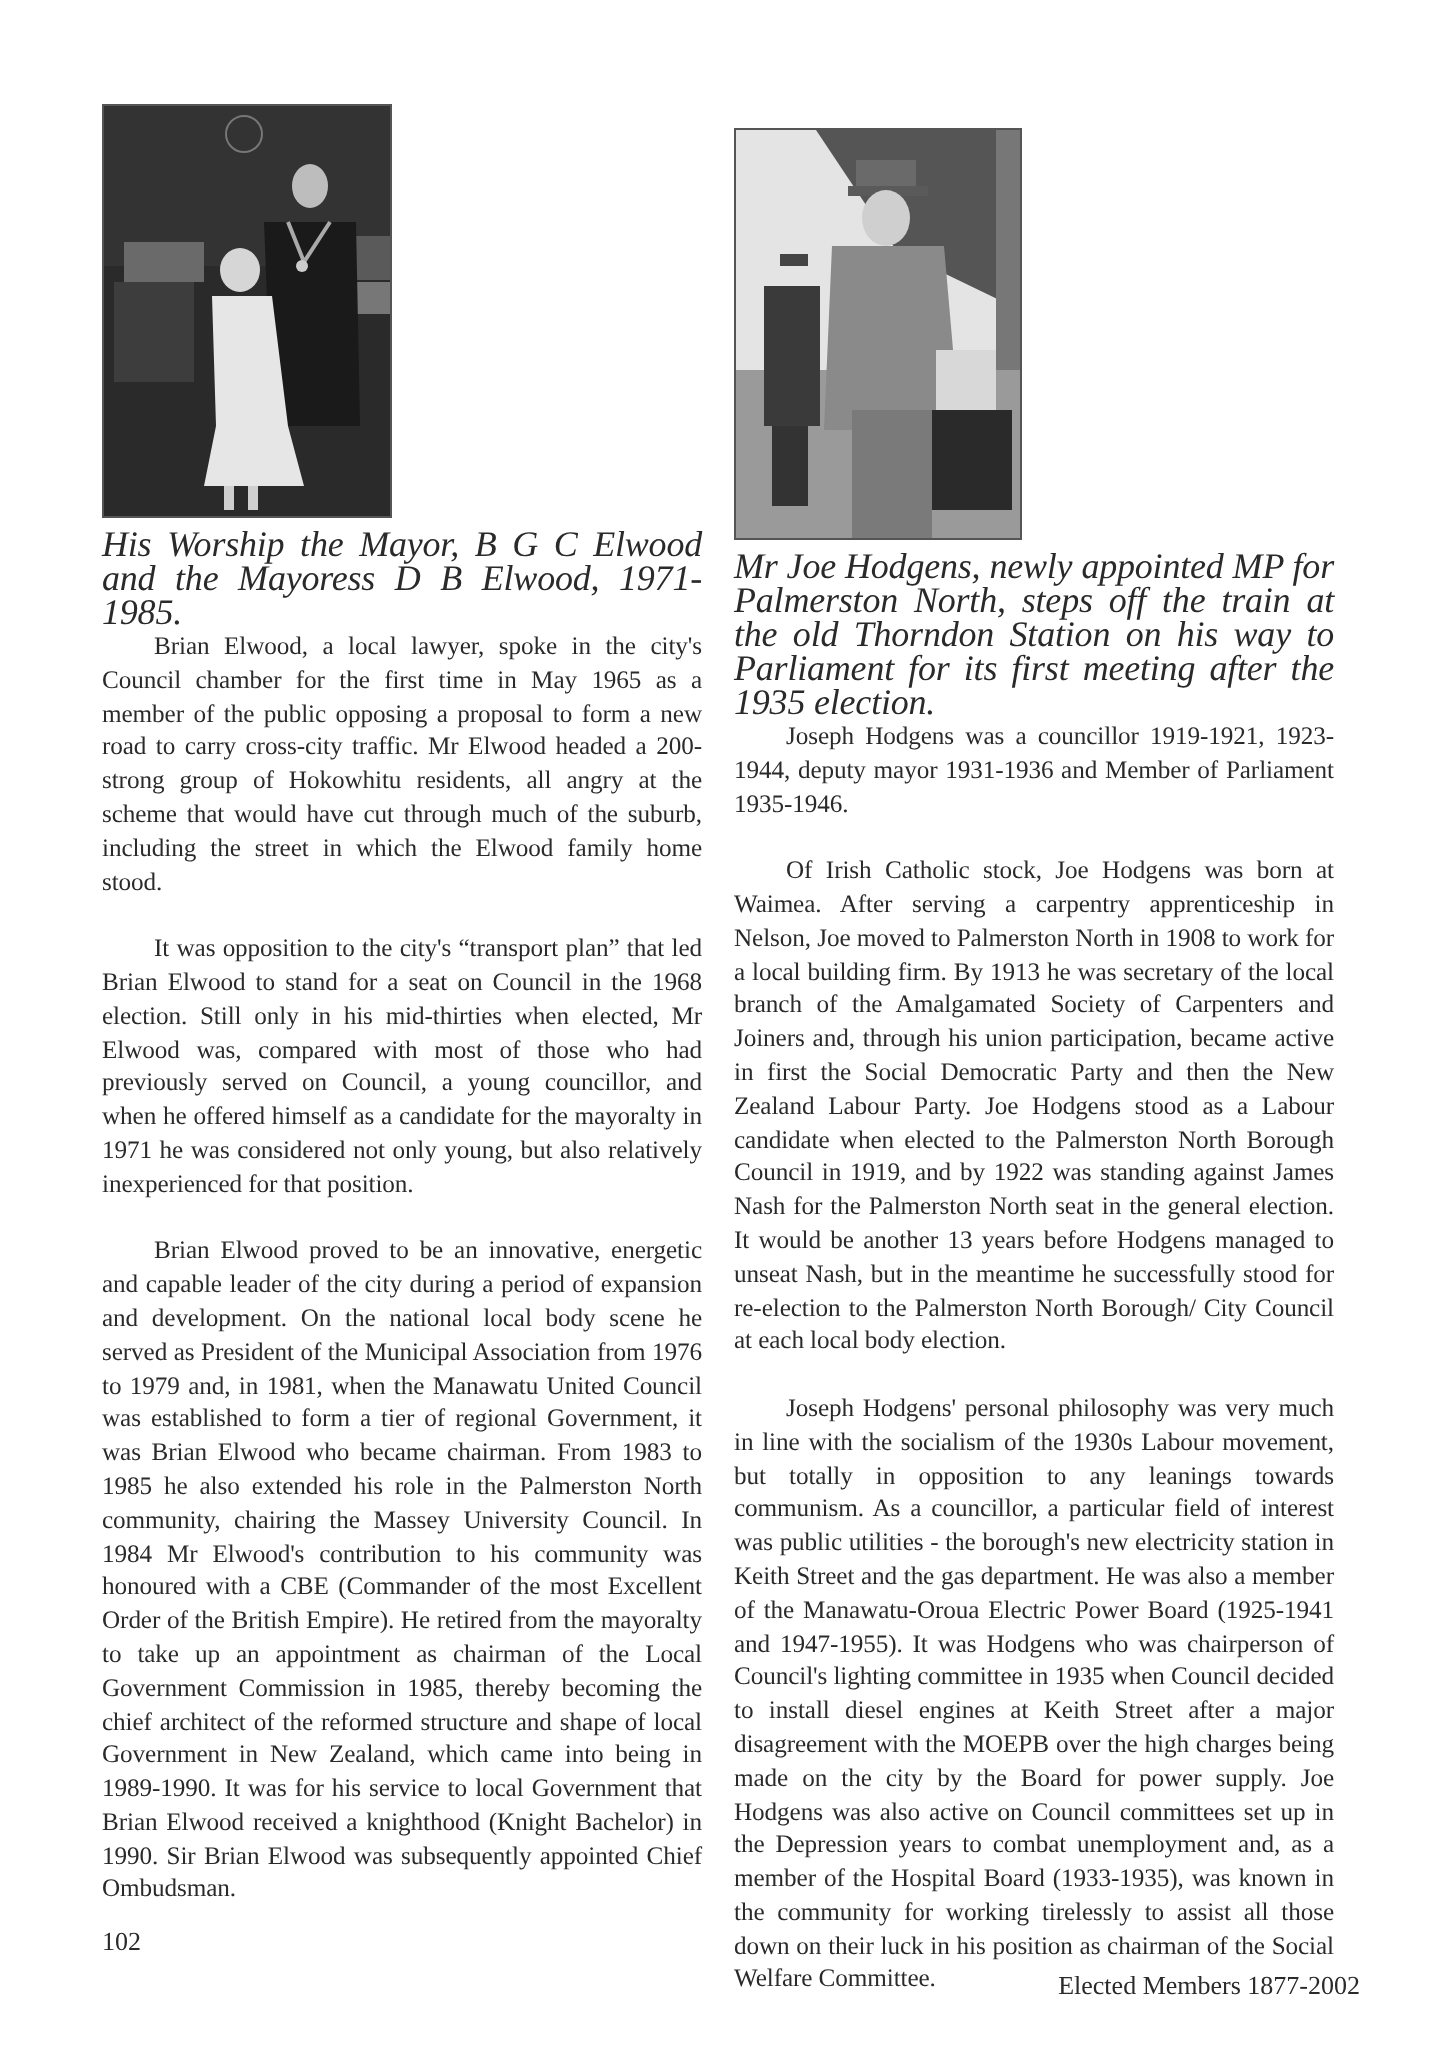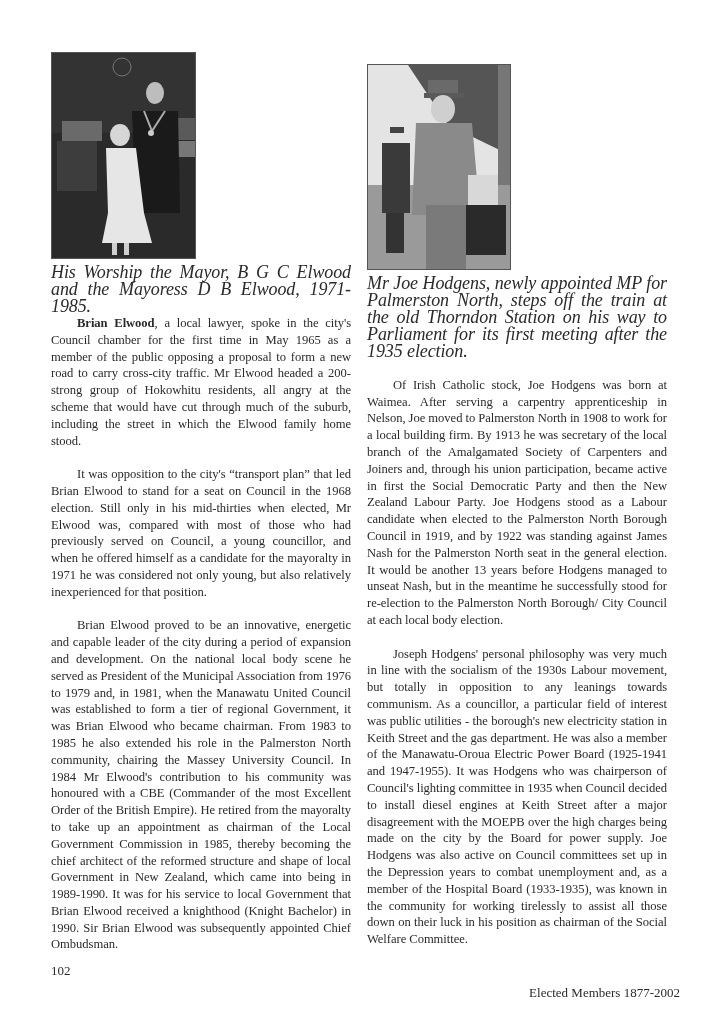--- a/index.html
+++ b/index.html
@@ -6,21 +6,21 @@
   body { width:724px; height:1024px; position:relative; overflow:hidden;
          font-family:"Liberation Serif","DejaVu Serif",serif; color:#2a2a2a; }
   .col { position:absolute; width:300px; }
   .col-left { left:51px; top:52px; }
   .col-right { left:367px; top:64px; }
   .photo { position:relative; border:1px solid #555; overflow:hidden; }
   .photo-left { width:143px; height:205px; background:#2b2b2b; }
   .photo-right { width:142px; height:204px; background:#cfcfcf; }
   .caption { font-style:italic; font-size:18px; line-height:17px; margin-top:5px; text-align:justify; letter-spacing:-0.1px; }
   .para { font-size:12.6px; line-height:16.8px; text-align:justify; margin:0; text-indent:26px; letter-spacing:-0.05px; }
-  .para .lead { font-weight:bold; }
+  .para .lead { font-weight:normal; }
   .gap { height:16.8px; }
   .footer-page { position:absolute; left:51px; top:963px; font-size:13px; }
   .footer-title { position:absolute; right:44px; top:985px; font-size:13px; }
 </style>
 </head>
 <body>
 
 <div class="col col-left">
   <div class="photo photo-left">
     <svg width="143" height="205" viewBox="0 0 143 205">
@@ -66,20 +66,21 @@
       <rect x="60" y="15" width="30" height="14" fill="#6a6a6a"></rect>
       <rect x="56" y="28" width="40" height="5" fill="#5a5a5a"></rect>
       <ellipse cx="75" cy="44" rx="12" ry="14" fill="#cfcfcf"></ellipse>
       <path d="M48 58 L104 58 L112 150 L44 150 Z" fill="#8a8a8a"></path>
       <rect x="58" y="140" width="40" height="64" fill="#7a7a7a"></rect>
       <rect x="98" y="140" width="40" height="50" fill="#2a2a2a"></rect>
       <rect x="100" y="110" width="30" height="30" fill="#d8d8d8"></rect>
     </svg>
   </div>
   <div class="caption">Mr Joe Hodgens, newly appointed MP for Palmerston North, steps off the train at the old Thorndon Station on his way to Parliament for its first meeting after the 1935 election.</div>
+  <p class="para"><span class="lead">Joseph Hodgens</span><span> was a councillor 1919-1921, 1923-1944, deputy mayor 1931-1936 and Member of Parliament 1935-1946.</span></p>
   <div class="gap"></div>
   <p class="para">Of Irish Catholic stock, Joe Hodgens was born at Waimea. After serving a carpentry apprenticeship in Nelson, Joe moved to Palmerston North in 1908 to work for a local building firm. By 1913 he was secretary of the local branch of the Amalgamated Society of Carpenters and Joiners and, through his union participation, became active in first the Social Democratic Party and then the New Zealand Labour Party. Joe Hodgens stood as a Labour candidate when elected to the Palmerston North Borough Council in 1919, and by 1922 was standing against James Nash for the Palmerston North seat in the general election. It would be another 13 years before Hodgens managed to unseat Nash, but in the meantime he successfully stood for re-election to the Palmerston North Borough/ City Council at each local body election.</p>
   <div class="gap"></div>
   <p class="para">Joseph Hodgens' personal philosophy was very much in line with the socialism of the 1930s Labour movement, but totally in opposition to any leanings towards communism. As a councillor, a particular field of interest was public utilities - the borough's new electricity station in Keith Street and the gas department. He was also a member of the Manawatu-Oroua Electric Power Board (1925-1941 and 1947-1955). It was Hodgens who was chairperson of Council's lighting committee in 1935 when Council decided to install diesel engines at Keith Street after a major disagreement with the MOEPB over the high charges being made on the city by the Board for power supply. Joe Hodgens was also active on Council committees set up in the Depression years to combat unemployment and, as a member of the Hospital Board (1933-1935), was known in the community for working tirelessly to assist all those down on their luck in his position as chairman of the Social Welfare Committee.</p>
 </div>
 
 <div class="footer-page">102</div>
 <div class="footer-title">Elected Members 1877-2002</div>
 
 </body></html>

